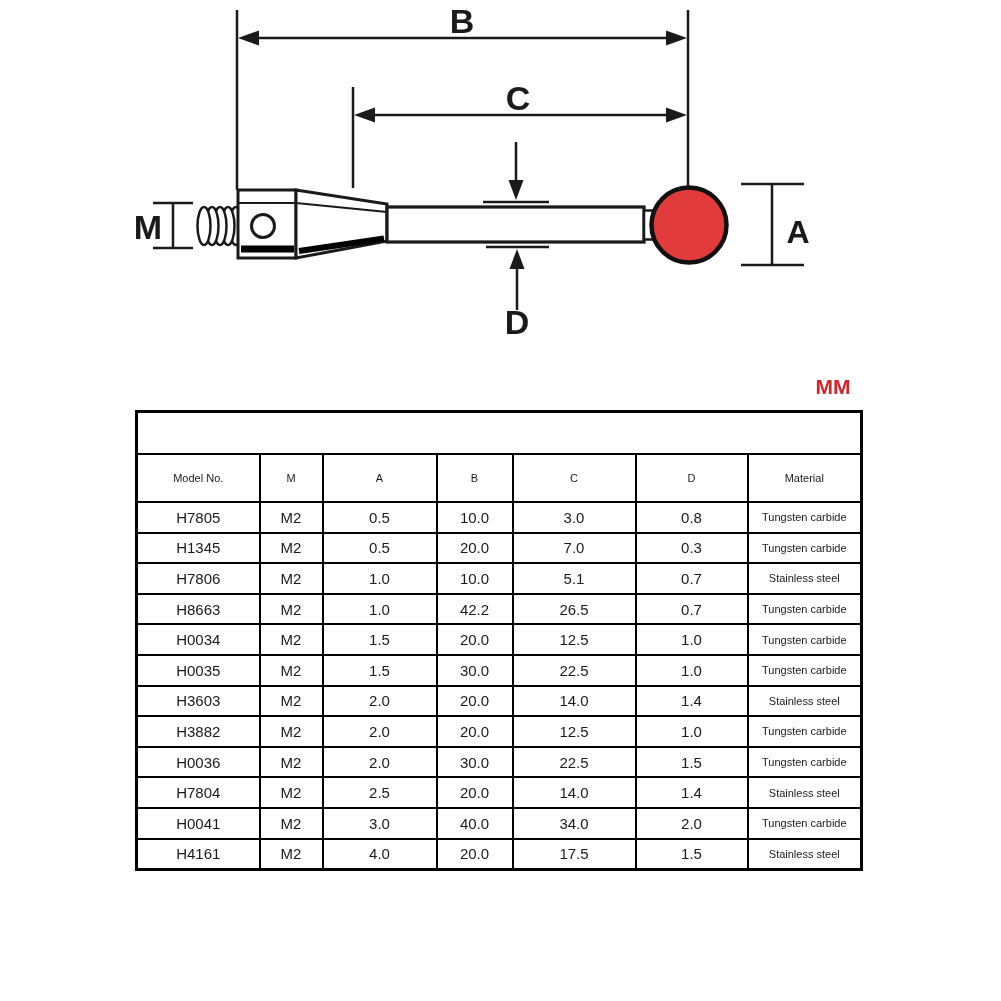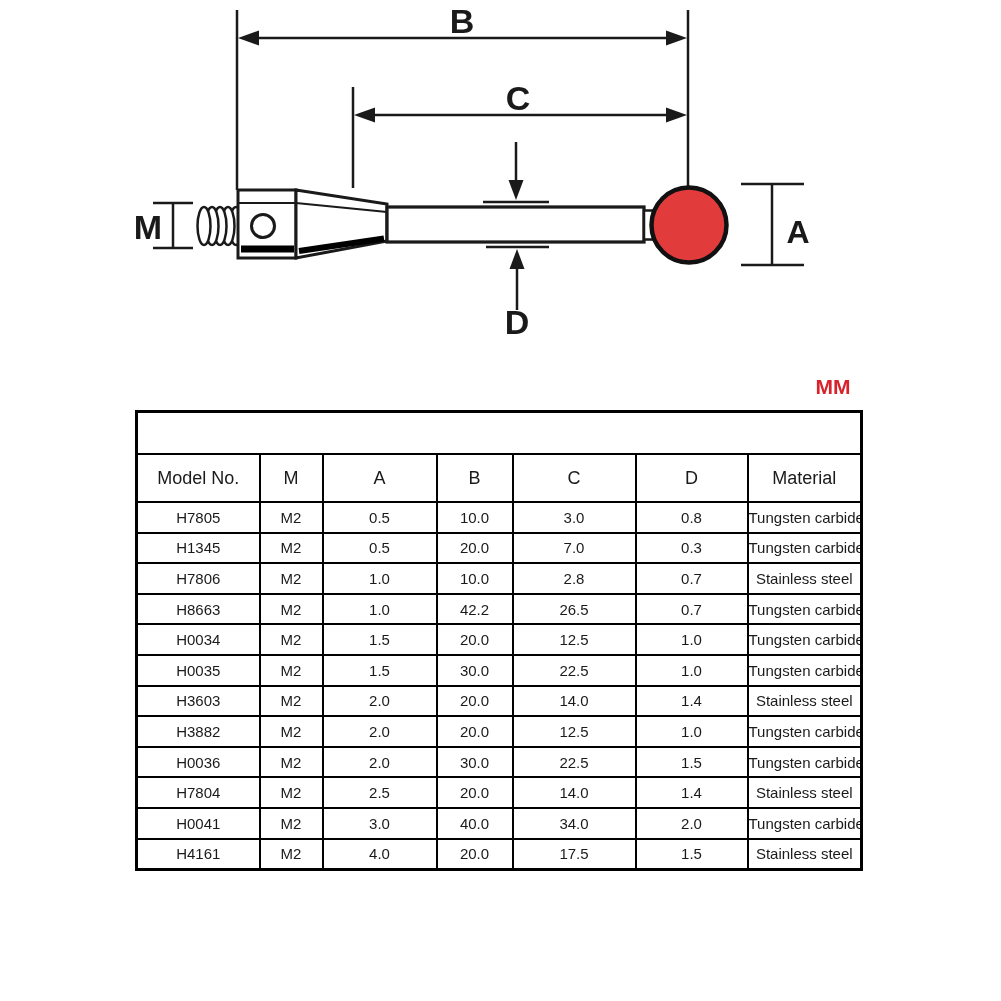--- a/index.html
+++ b/index.html
@@ -6,23 +6,23 @@
   #canvas{position:relative;width:1001px;height:1001px;background:#ffffff;overflow:hidden;
           font-family:"Liberation Sans",sans-serif;color:#1a1a1a;}
   #diagram{position:absolute;left:0;top:0;}
   .dim-label{font-family:"Liberation Sans",sans-serif;font-weight:bold;fill:#1a1a1a;}
   .unit-label{font-family:"Liberation Sans",sans-serif;font-weight:bold;}
   .spec-table{position:absolute;left:135px;top:410px;width:725px;border-collapse:collapse;
               table-layout:fixed;border:3px solid #000;}
   .spec-table td,.spec-table th{border:2px solid #000;text-align:center;vertical-align:middle;
               padding:0;font-weight:normal;color:#1a1a1a;overflow:hidden;white-space:nowrap;}
   .spec-table .spacer-row td{height:40px;}
-  .spec-table thead th{height:46px;font-size:18px;}
+  .spec-table thead th{height:46px;font-size:11px;}
   .spec-table tbody td{height:28.6px;font-size:15px;}
-  .spec-table tbody td.mat{font-size:15px;}
+  .spec-table tbody td.mat{font-size:11px;}
 </style>
 </head>
 <body>
 
 <div id="canvas">
 
   <svg id="diagram" width="1001" height="410" viewBox="0 0 1001 410">
 
     <g stroke="#1a1a1a" stroke-width="2.5" fill="none">
       <line x1="237" y1="10" x2="237" y2="190"></line>
@@ -137,21 +137,21 @@
           <td>20.0</td>
           <td>7.0</td>
           <td>0.3</td>
           <td class="mat">Tungsten carbide</td>
         </tr>
         <tr>
           <td>H7806</td>
           <td>M2</td>
           <td>1.0</td>
           <td>10.0</td>
-          <td>2.8</td>
+          <td>5.1</td>
           <td>0.7</td>
           <td class="mat">Stainless steel</td>
         </tr>
         <tr>
           <td>H8663</td>
           <td>M2</td>
           <td>1.0</td>
           <td>42.2</td>
           <td>26.5</td>
           <td>0.7</td>

